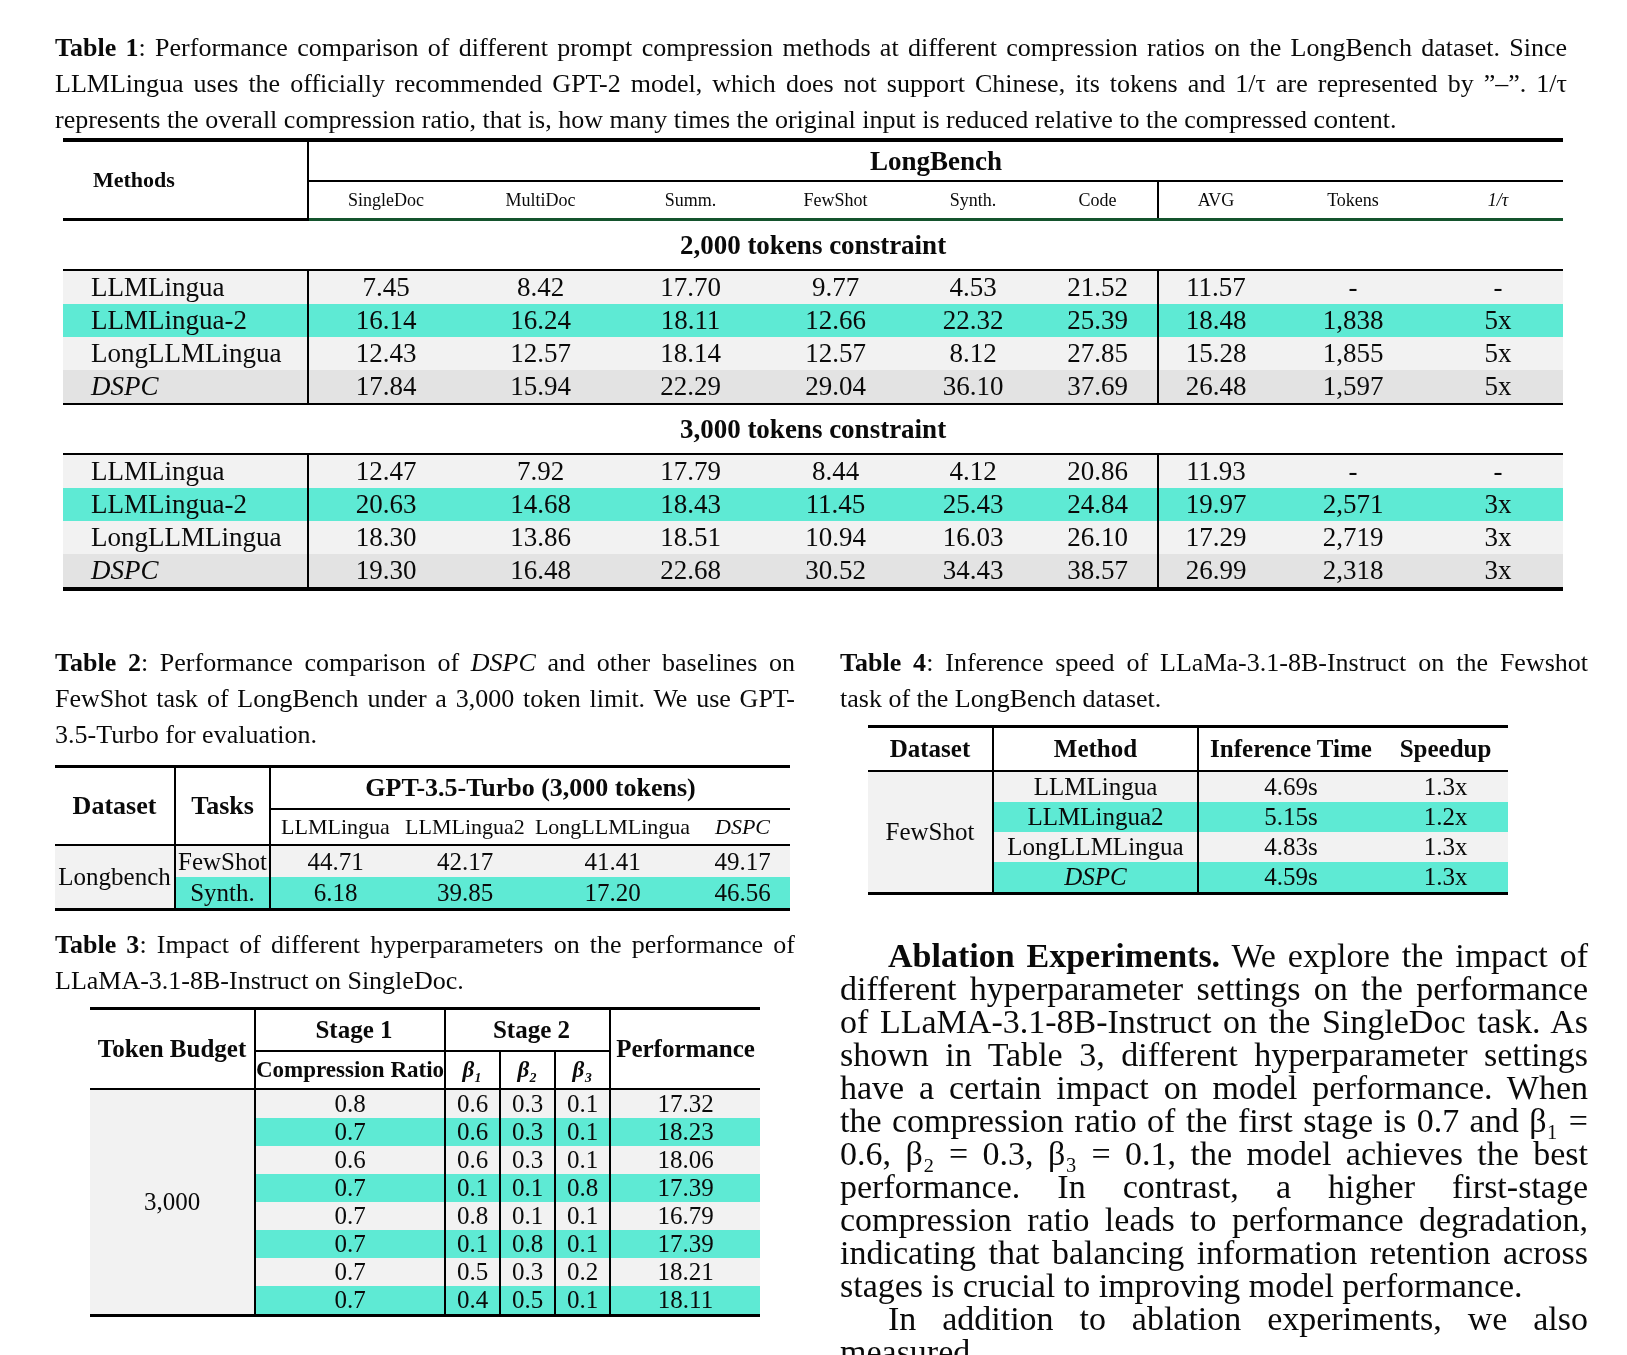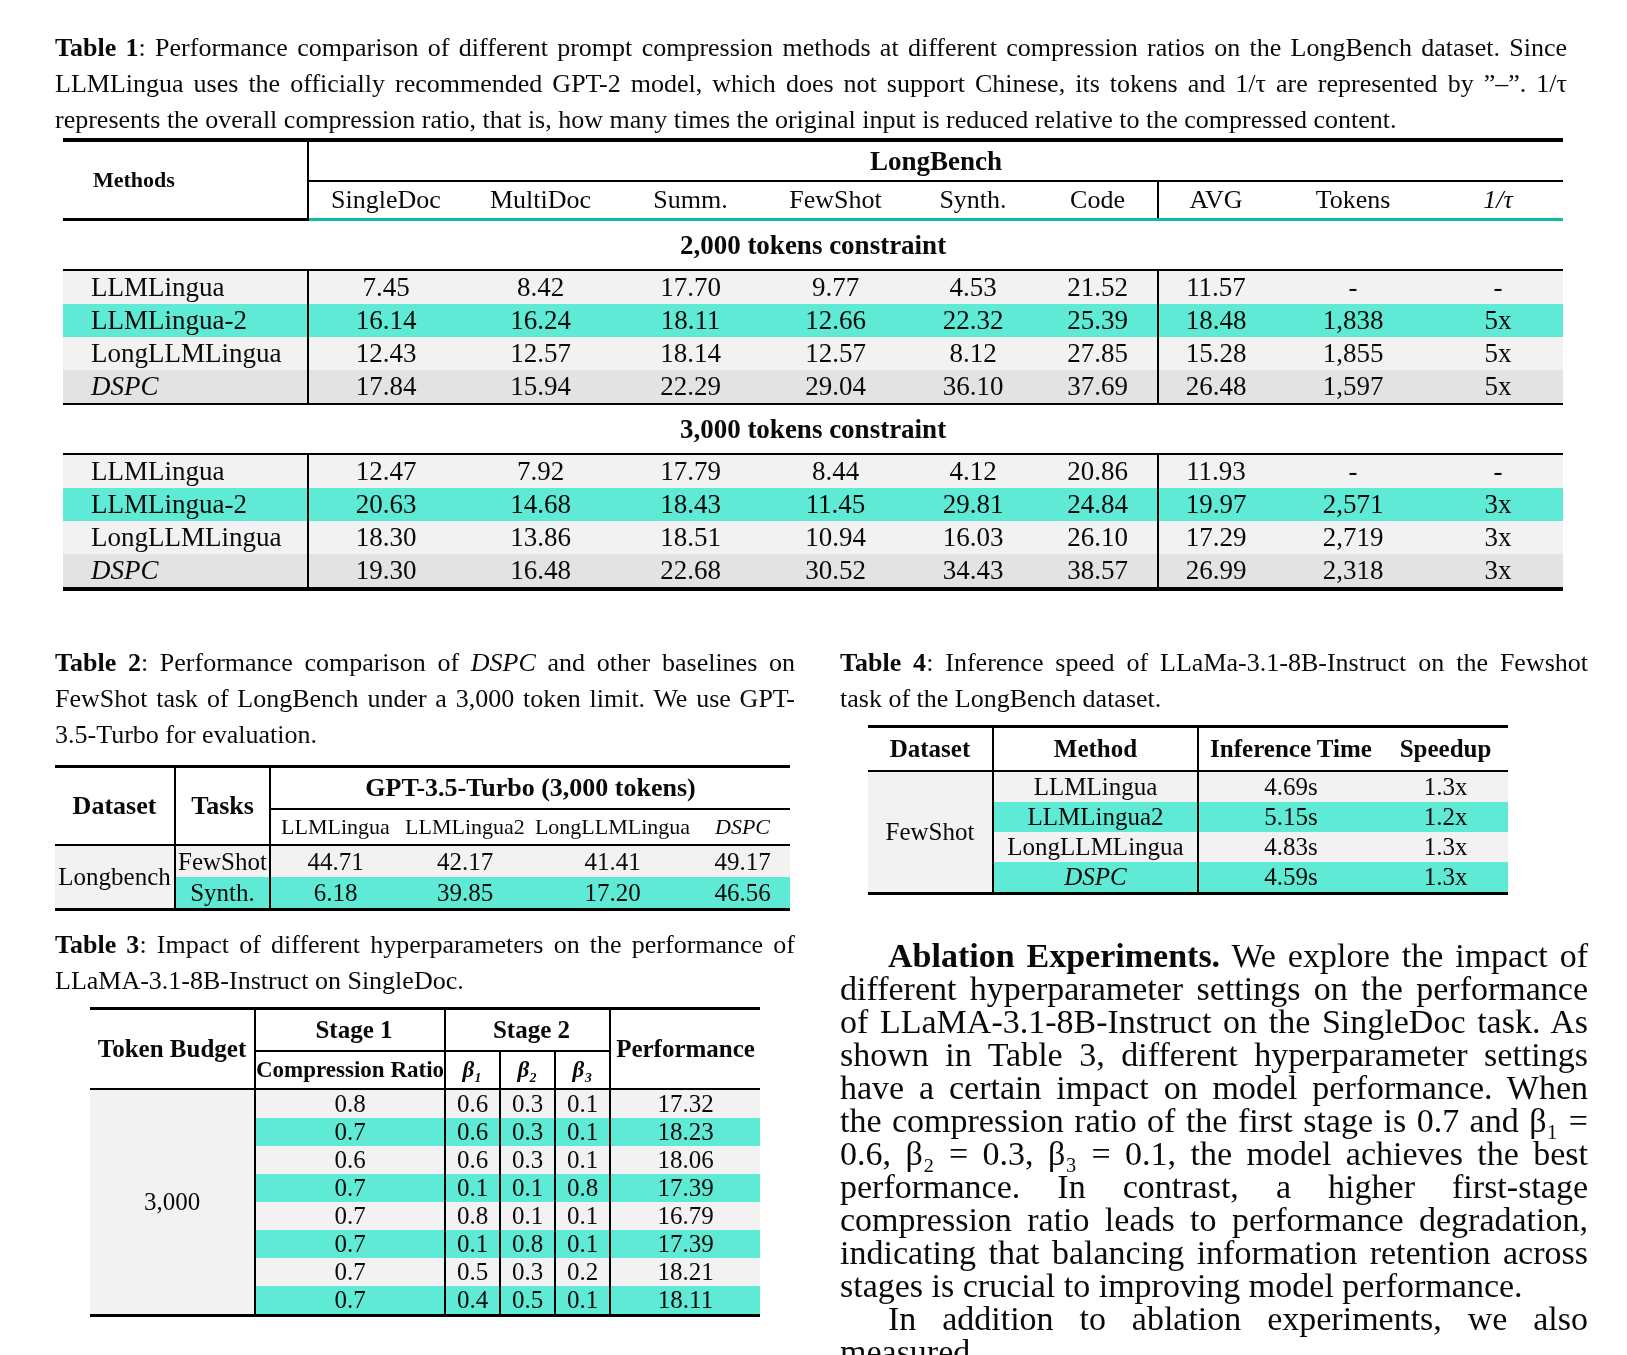--- a/index.html
+++ b/index.html
@@ -18,21 +18,21 @@
   td.a-l{text-align:left;padding-left:28px;}
   tr.shade-stripe{background:#f2f2f2;}
   tr.shade-plain{background:#5eead4;margin-top:16px;}
   tr.shade-highlight{background:#e3e3e3;}
 
   
   #caption1{position:absolute;left:55px;top:30px;width:1512px;}
   #table1{position:absolute;left:63px;top:138px;}
   #table1 table{width:1500px;font-size:27px;border-top:4px solid #000;border-bottom:4px solid #000;}
   #table1 thead tr:nth-child(1) th{height:38px;}
-  #table1 thead tr:nth-child(2) th{height:36px;border-bottom:3px solid #14b8a6;font-size:26px;}
+  #table1 thead tr:nth-child(2) th{height:36px;border-bottom:3px solid #14532d;font-size:18px;}
   #table1 th.methods{font-weight:bold;border-bottom:3px solid #000;text-align:left;padding-left:30px;font-size:22px;}
   #table1 th.grp{font-weight:bold;border-bottom:2px solid #000;}
   #table1 tbody td{height:33px;}
   #table1 tr.section-row td{border-top:2px solid #000;border-bottom:2px solid #000;
                             font-weight:bold;height:48px;background:#fff;text-align:center;padding-left:0;}
 
   
   #leftcol{position:absolute;left:55px;top:645px;width:740px;}
   #rightcol{position:absolute;left:840px;top:645px;width:748px;}
 
@@ -174,21 +174,21 @@
             <td>11.93</td>
             <td>-</td>
             <td>-</td>
           </tr>
           <tr class="shade-plain">
             <td class="vr a-l">LLMLingua-2</td>
             <td class="b">20.63</td>
             <td>14.68</td>
             <td>18.43</td>
             <td>11.45</td>
-            <td>29.81</td>
+            <td>25.43</td>
             <td class="vr">24.84</td>
             <td>19.97</td>
             <td>2,571</td>
             <td>3x</td>
           </tr>
           <tr class="shade-stripe">
             <td class="vr a-l">LongLLMLingua</td>
             <td>18.30</td>
             <td>13.86</td>
             <td>18.51</td>

